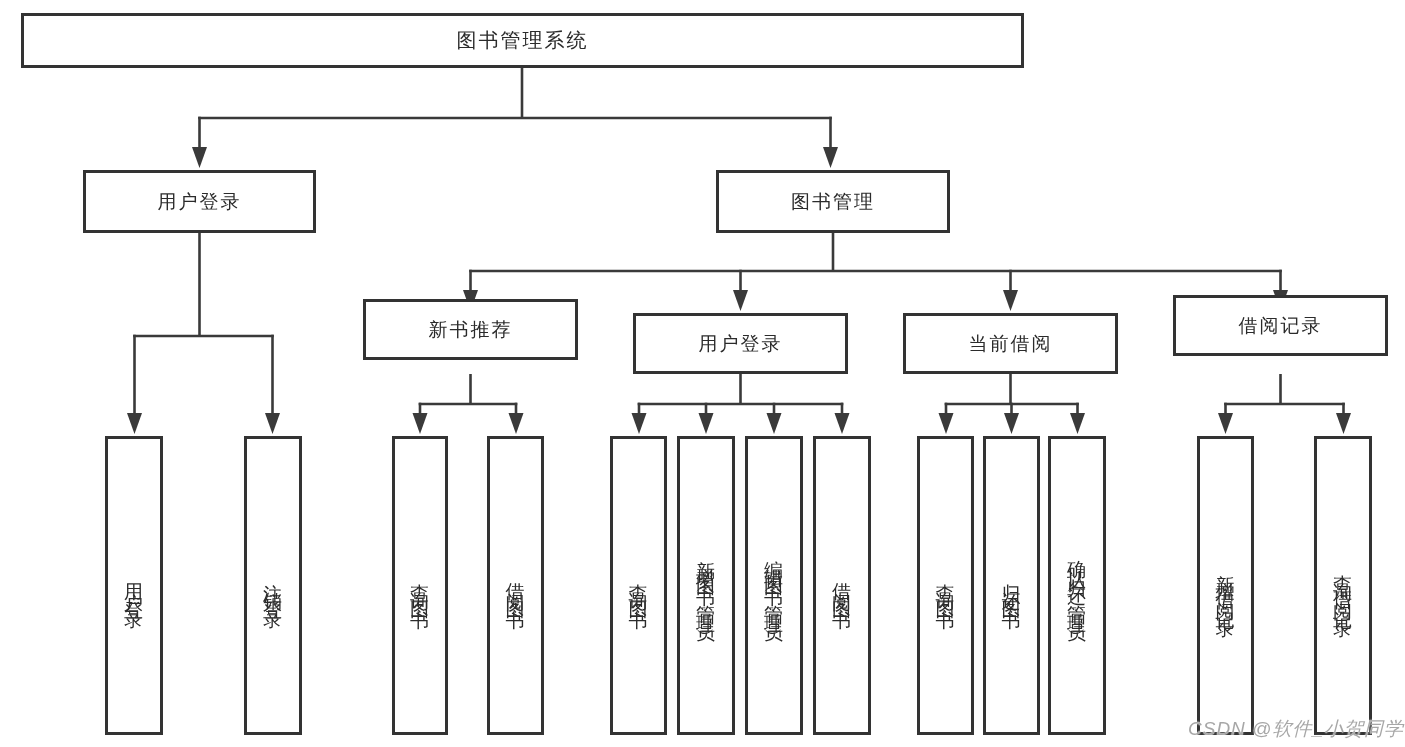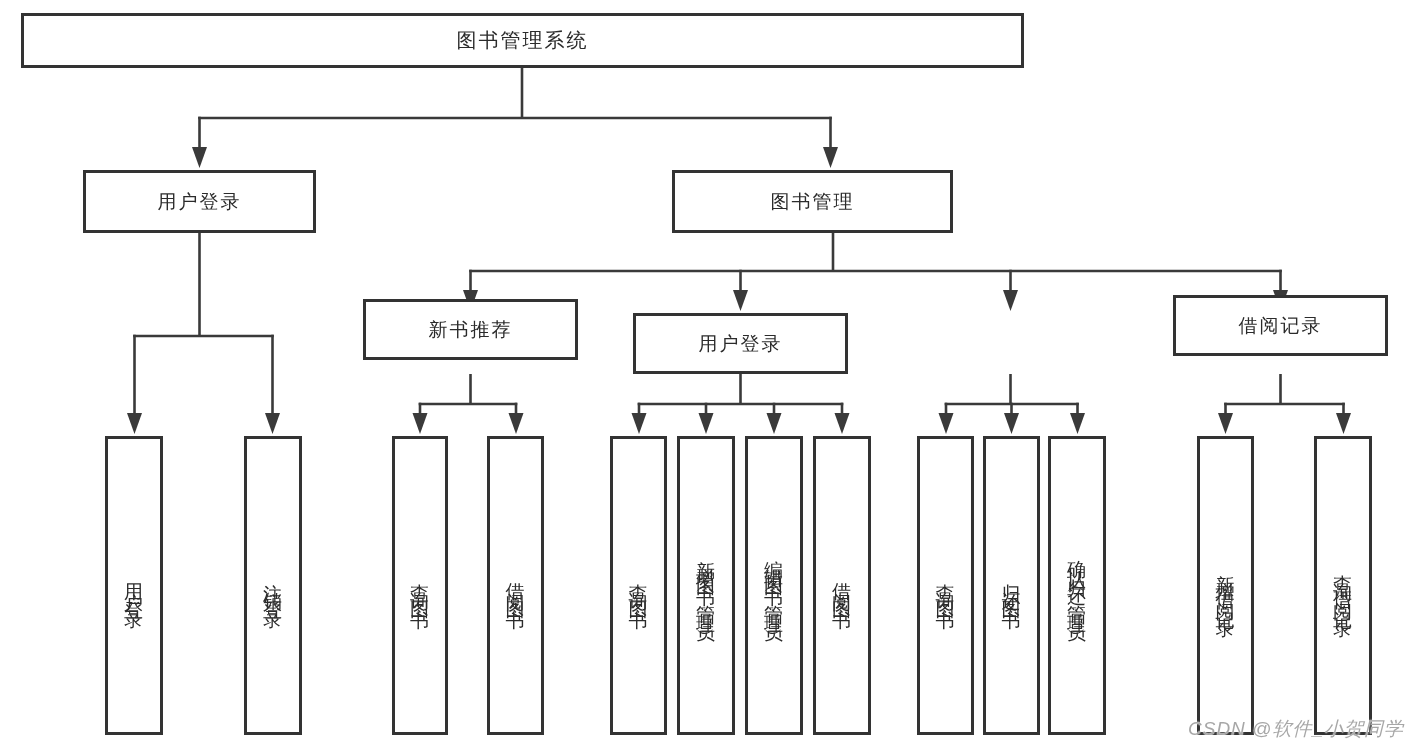--- a/index.html
+++ b/index.html
@@ -120,29 +120,32 @@
     </g>
   </svg>
 
   <div class="box root" style="left:21px;top:13px;width:1003px;height:55px">
     <span class="hlabel">图书管理系统</span>
   </div>
 
   <div class="box" style="left:83px;top:170px;width:233px;height:63px">
     <span class="hlabel">用户登录</span>
   </div>
-  <div class="box" style="left:672px;top:170px;width:281px;height:63px">
+  <div class="box" style="left:716px;top:170px;width:234px;height:63px">
     <span class="hlabel">图书管理</span>
   </div>
 
   <div class="box" style="left:363px;top:299px;width:215px;height:61px">
     <span class="hlabel">新书推荐</span>
   </div>
   <div class="box" style="left:633px;top:313px;width:215px;height:61px">
     <span class="hlabel">用户登录</span>
+  </div>
+  <div class="box" style="left:903px;top:313px;width:215px;height:61px">
+    <span class="hlabel">当前借阅</span>
   </div>
   <div class="box" style="left:1173px;top:295px;width:215px;height:61px">
     <span class="hlabel">借阅记录</span>
   </div>
 
   <div class="box vbox" style="left:105px;top:436px;width:58px;height:299px">
     <span class="vlabel">用户登录</span>
   </div>
   <div class="box vbox" style="left:244px;top:436px;width:58px;height:299px">
     <span class="vlabel">注销登录</span>

